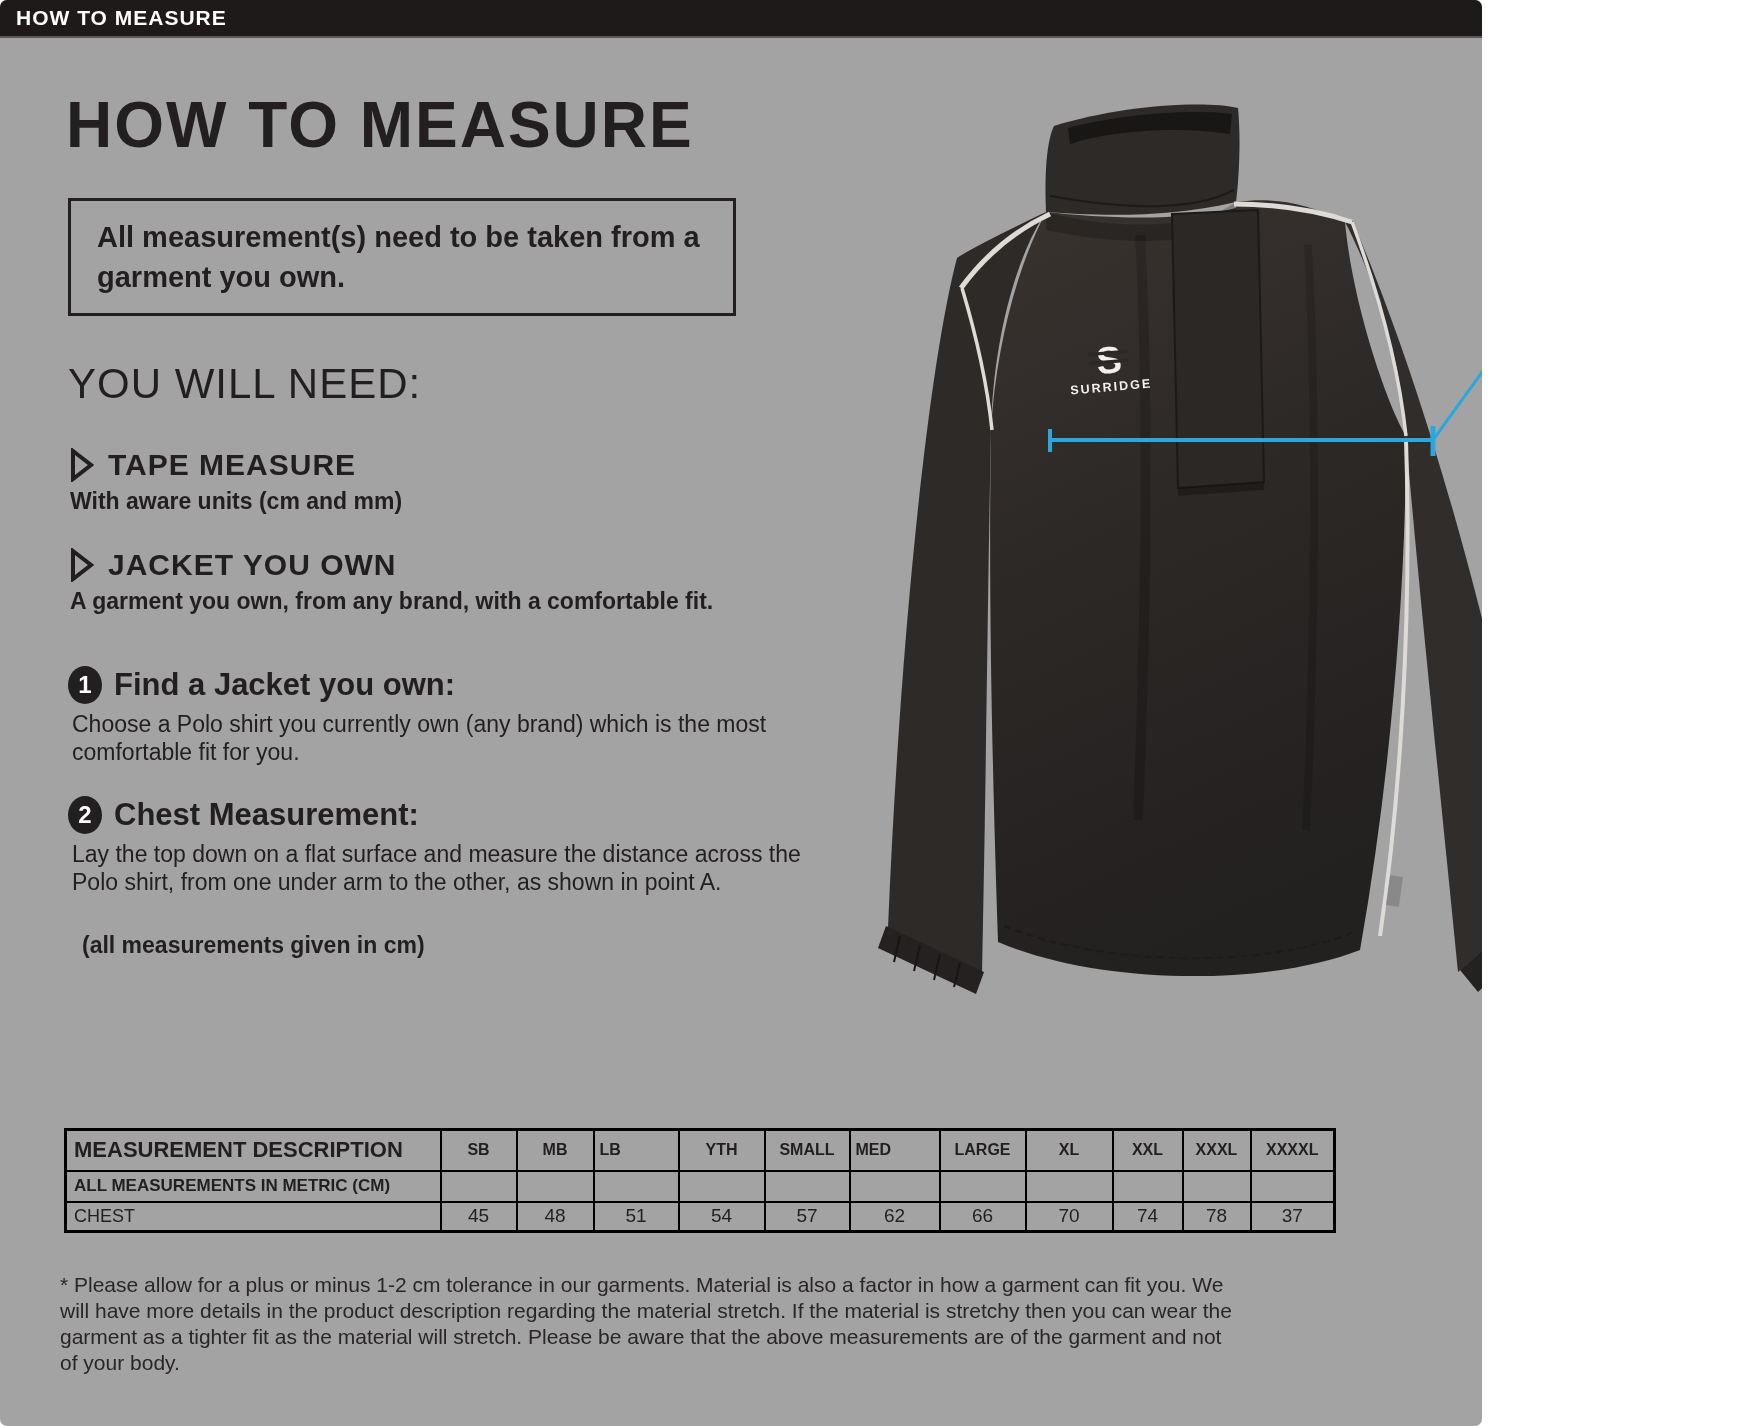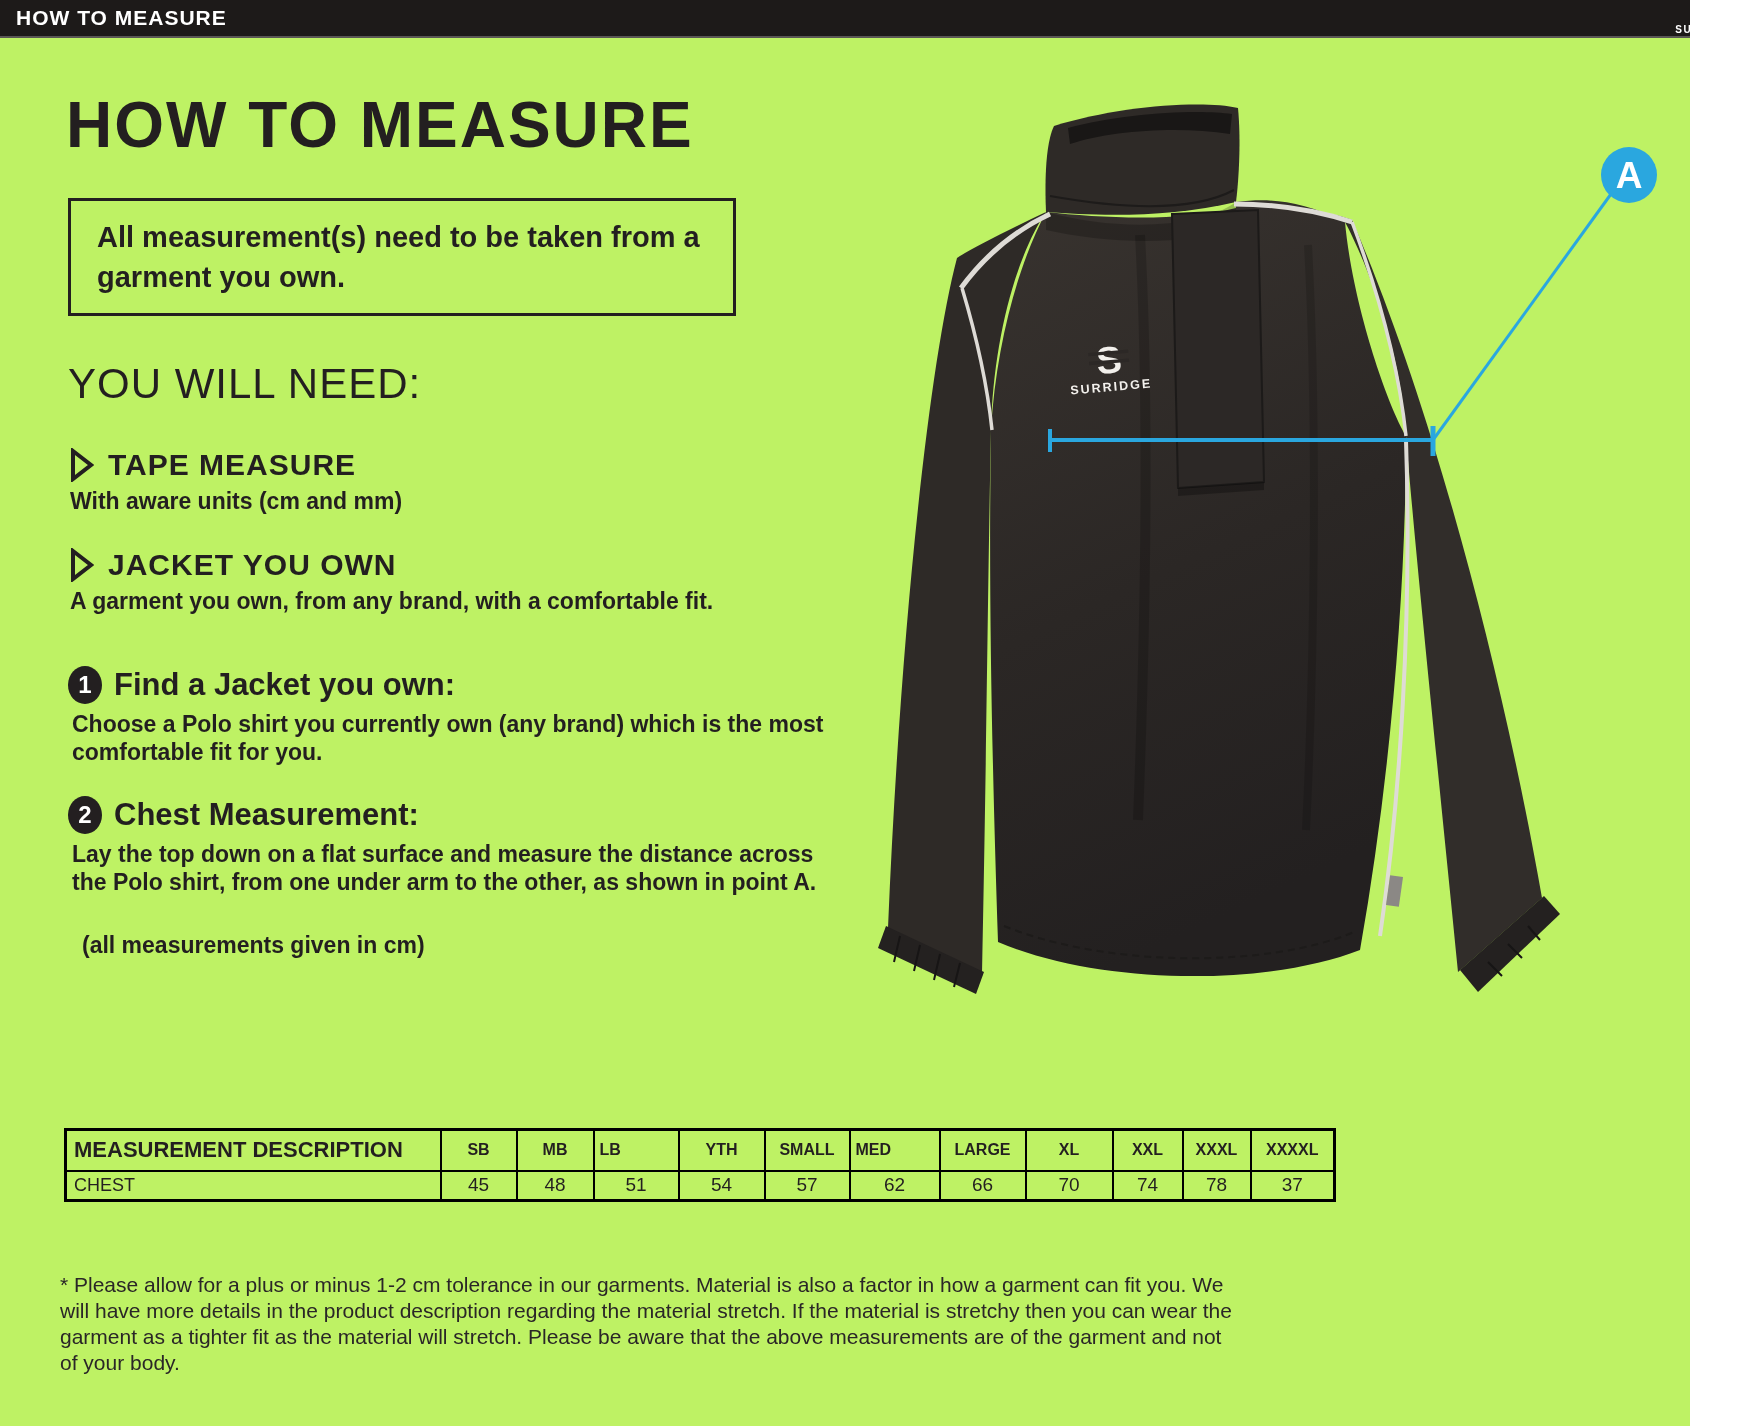--- a/index.html
+++ b/index.html
@@ -1,38 +1,38 @@
 <!DOCTYPE html>
 <html><head>
 <meta charset="utf-8">
 <style>
   html,body{margin:0;padding:0;background:#fff;}
-  .page{position:relative;width:1690px;height:1426px;background:#bef264;overflow:hidden;
-        font-family:"Liberation Sans","DejaVu Sans",sans-serif;color:#231f20;}
+  .page{position:relative;width:1482px;height:1426px;background:#a3a3a3;overflow:hidden;
+        font-family:"Liberation Sans","DejaVu Sans",sans-serif;color:#231f20;border-radius:7px;}
   .abs{position:absolute;}
 
   
   .topbar{left:0;top:0;width:1750px;height:38px;background:#1d1a19;border-bottom:2px solid #5a5755;
           display:flex;align-items:center;justify-content:space-between;box-sizing:border-box;padding:0 16px;}
   .topbar-title{color:#ffffff;font-size:21px;font-weight:700;letter-spacing:1px;}
 
   
   .h1{left:66px;top:88px;font-size:64px;font-weight:700;letter-spacing:2px;}
   .notice-box{left:68px;top:198px;width:668px;height:118px;border:3px solid #231f20;box-sizing:border-box;
               display:flex;align-items:center;}
   .notice-text{font-size:29px;font-weight:700;line-height:40px;padding:0 26px;width:616px;}
   .h2{font-size:42px;font-weight:400;letter-spacing:1px;}
   .need-row{display:flex;align-items:center;gap:14px;}
   .need-label{font-size:30px;font-weight:700;letter-spacing:1px;}
   .need-desc{font-size:23px;font-weight:700;}
   .step-row{display:flex;align-items:center;gap:12px;}
   .step-badge{width:34px;height:38px;border-radius:50%;background:#231f20;color:#fff;
               display:flex;align-items:center;justify-content:center;font-size:24px;font-weight:700;flex:0 0 auto;}
   .step-title{font-size:31px;font-weight:700;}
-  .step-desc{font-size:23px;font-weight:700;line-height:28px;}
+  .step-desc{font-size:23px;font-weight:400;line-height:28px;}
   .sc-sub{font-size:23px;font-weight:700;margin-left:14px;}
 
   
   table.size{border-collapse:collapse;table-layout:fixed;border:3px solid #000;}
   table.size td{border:2px solid #000000;padding:0;overflow:hidden;white-space:nowrap;margin-top:40px;}
   td.c{text-align:center;}
   .th-desc{font-size:22px;font-weight:700;padding-left:7px !important;}
   .th-size{font-size:16px;font-weight:700;}
   .metric-label{font-size:17px;font-weight:700;padding-left:7px !important;}
   .row-label{font-size:18px;padding-left:7px !important;}
@@ -120,20 +120,34 @@
       <td class="th-size" style="padding-left:5px;">LB</td>
       <td class="th-size c">YTH</td>
       <td class="th-size c">SMALL</td>
       <td class="th-size" style="padding-left:5px;">MED</td>
       <td class="th-size c">LARGE</td>
       <td class="th-size c">XL</td>
       <td class="th-size c">XXL</td>
       <td class="th-size c">XXXL</td>
       <td class="th-size c">XXXXL</td>
     </tr>
+    <tr style="height:31px">
+      <td class="metric-label">ALL MEASUREMENTS IN METRIC (CM)</td>
+      <td></td>
+          <td></td>
+          <td></td>
+      <td></td>
+          <td></td>
+          <td></td>
+      <td></td>
+          <td></td>
+          <td></td>
+      <td></td>
+          <td></td>
+    </tr>
     <tr style="height:30px">
       <td class="row-label">CHEST</td>
       <td class="val c">45</td>
       <td class="val c">48</td>
       <td class="val c">51</td>
       <td class="val c">54</td>
       <td class="val c">57</td>
       <td class="val c">62</td>
       <td class="val c">66</td>
       <td class="val c">70</td>

